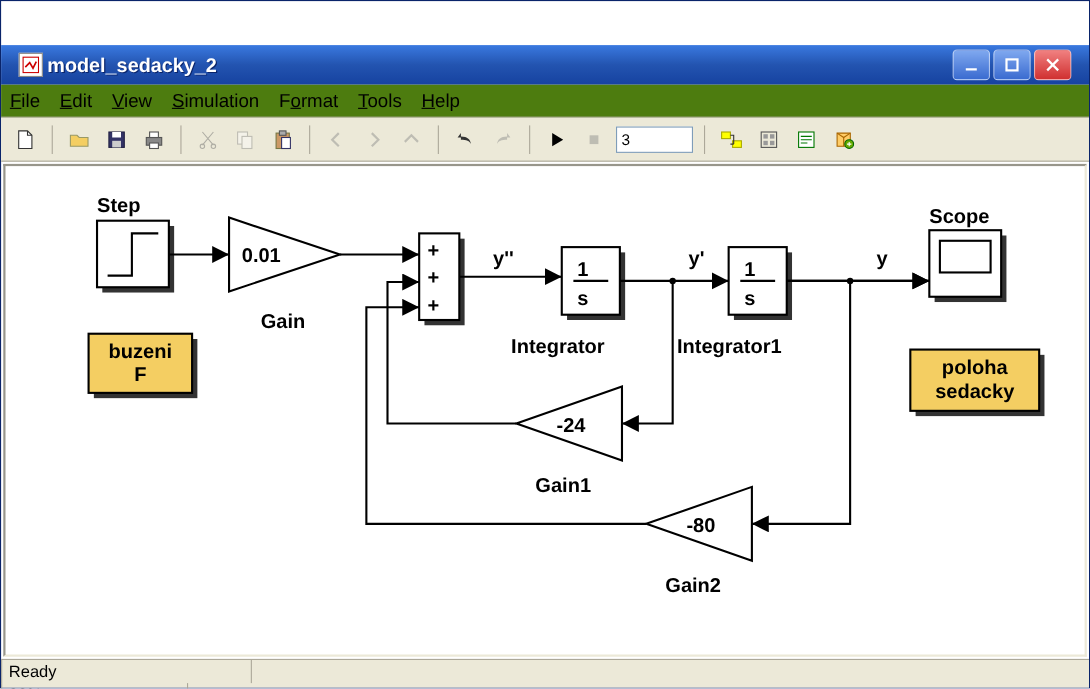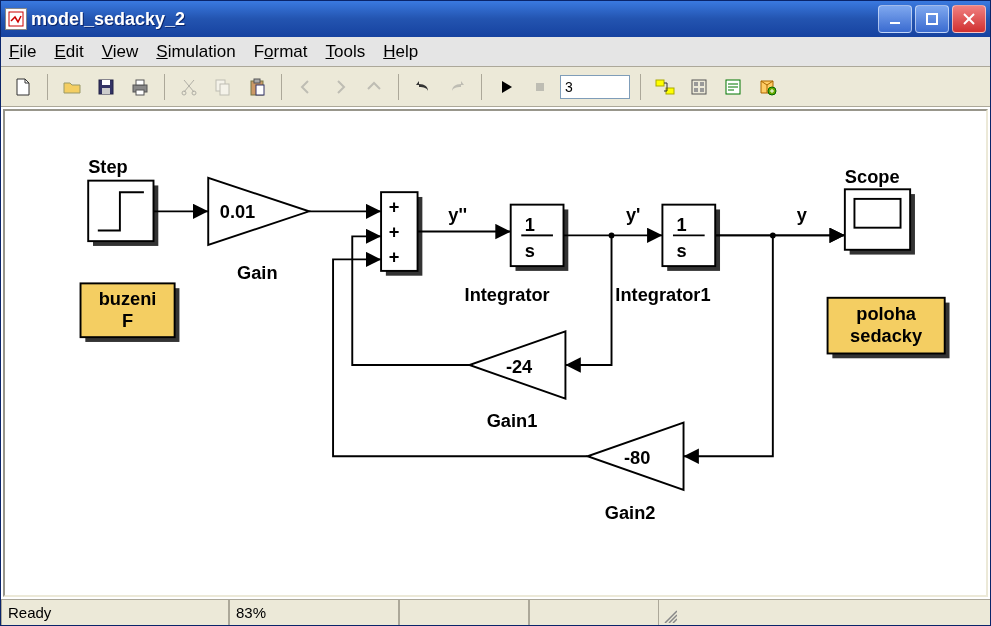--- a/index.html
+++ b/index.html
@@ -1,35 +1,35 @@
 <!DOCTYPE html>
 <html><head>
 <meta charset="utf-8">
 <style>
   * { box-sizing: border-box; margin: 0; padding: 0; }
   body { font-family: Tahoma, Arial, sans-serif; font-size: 13px; background: #fff; }
   .window { width: 991px; height: 626px; border: 1px solid #0a246a; display: flex; flex-direction: column; }
-  .titlebar { height: 36px; background: linear-gradient(to bottom, #3a79e0 0%, #2354b0 50%, #1642a0 100%); display: flex; align-items: center; padding: 0 4px; color: #fff; }
+  .titlebar { height: 36px; background: linear-gradient(to bottom, #3a79e0 0%, #2354b0 50%, #1642a0 100%); display: flex; align-items: center; padding: 0 16px; color: #fff; margin-top: 40px; }
   .titlebar .appicon { width: 22px; height: 22px; margin-right: 4px; background: #fff; border: 1px solid #888; display:flex; align-items:center; justify-content:center; }
   .appicon svg { width: 16px; height: 16px; }
   .titlebar .title { font-weight: bold; font-size: 18px; flex: 1; text-shadow: 1px 1px 0 #0a246a; }
   .winbtns { display: flex; gap: 3px; }
   .winbtn { width: 34px; height: 28px; border: 1px solid #fff8; border-radius: 4px; display: flex; align-items: center; justify-content: center; background: linear-gradient(to bottom,#7fa8ef,#3a6bd0); }
   .winbtn.close { background: linear-gradient(to bottom,#f08080,#d03030); }
   .winbtn svg { width: 16px; height: 16px; stroke: #fff; fill: none; stroke-width: 2; }
-  .menubar { height: 30px; background: #e5e5e5; display: flex; align-items: center; padding: 0 8px; gap: 18px; font-size: 17px; border-bottom: 1px solid #aca899; }
+  .menubar { height: 30px; background: #4d7c0f; display: flex; align-items: center; padding: 0 8px; gap: 18px; font-size: 17px; border-bottom: 1px solid #aca899; }
   .menubar .mi { cursor: default; }
   .menubar .mi u { text-decoration: underline; }
   .toolbar { height: 40px; background: #ece9d8; display: flex; align-items: center; padding: 0 8px; gap: 6px; border-bottom: 1px solid #aca899; }
   .tb-btn { width: 28px; height: 28px; border: 1px solid transparent; display: flex; align-items: center; justify-content: center; }
   .tb-btn.disabled { opacity: 0.45; }
   .tb-sep { width: 1px; height: 26px; background: #aca899; margin: 0 4px; }
   .tb-input { width: 70px; height: 24px; border: 1px solid #7f9db9; font-size: 14px; padding: 0 4px; background: #fff; }
   .canvas { flex: 1; background: #fff; border-top: 1px solid #fff; position: relative; margin: 2px; border: 2px inset #ece9d8; padding-left: 40px; }
-  .statusbar { height: 26px; background: #ece9d8; border-top: 1px solid #aca899; display: flex; font-size: 15px; }
+  .statusbar { height: 26px; background: #ece9d8; border-top: 1px solid #aca899; display: flex; font-size: 15px; flex-direction: column; }
   .statusbar .cell { border: 1px solid #aca899; border-top: none; border-bottom: none; padding: 2px 6px; height: 100%; display: flex; align-items: center; }
   .grip { width: 20px; display:flex; align-items:flex-end; justify-content:flex-end; padding:2px; }
   .grip svg { width:14px; height:14px; }
   
   .canvas svg { width: 100%; height: 100%; }
   .blk-label { font-size: 19px; font-weight: bold; font-family: Arial, sans-serif; }
   .sig-label { font-size: 19px; font-weight: bold; font-family: Arial, sans-serif; }
   .yellow-note { fill: #f4ce62; stroke: #000; stroke-width: 2; }
   .blk { fill: #fff; stroke: #000; stroke-width: 2; }
   .wire { fill: none; stroke: #000; stroke-width: 2; }

